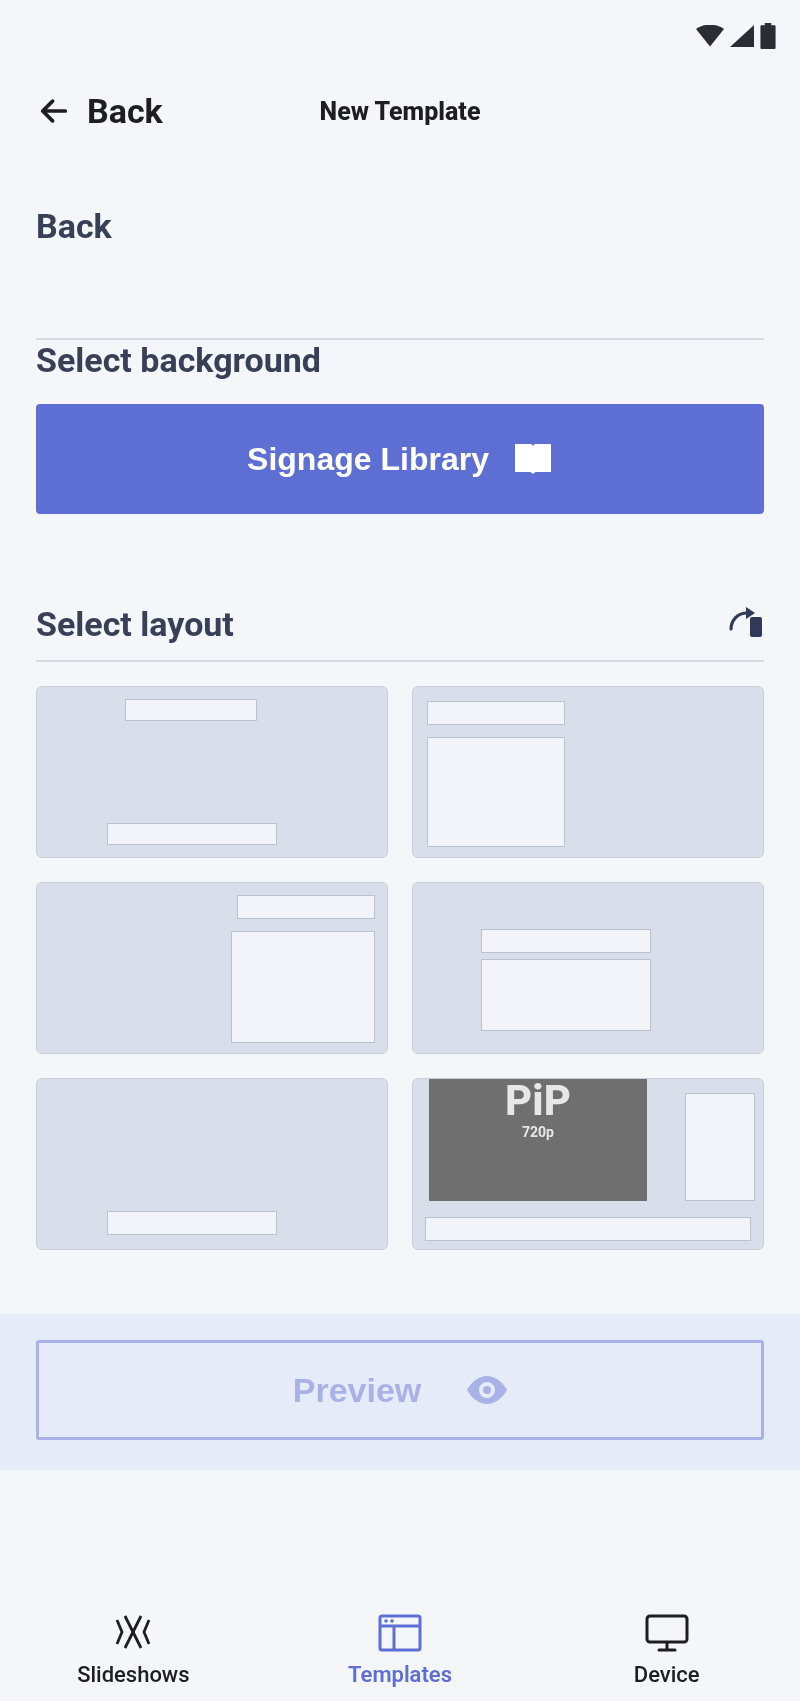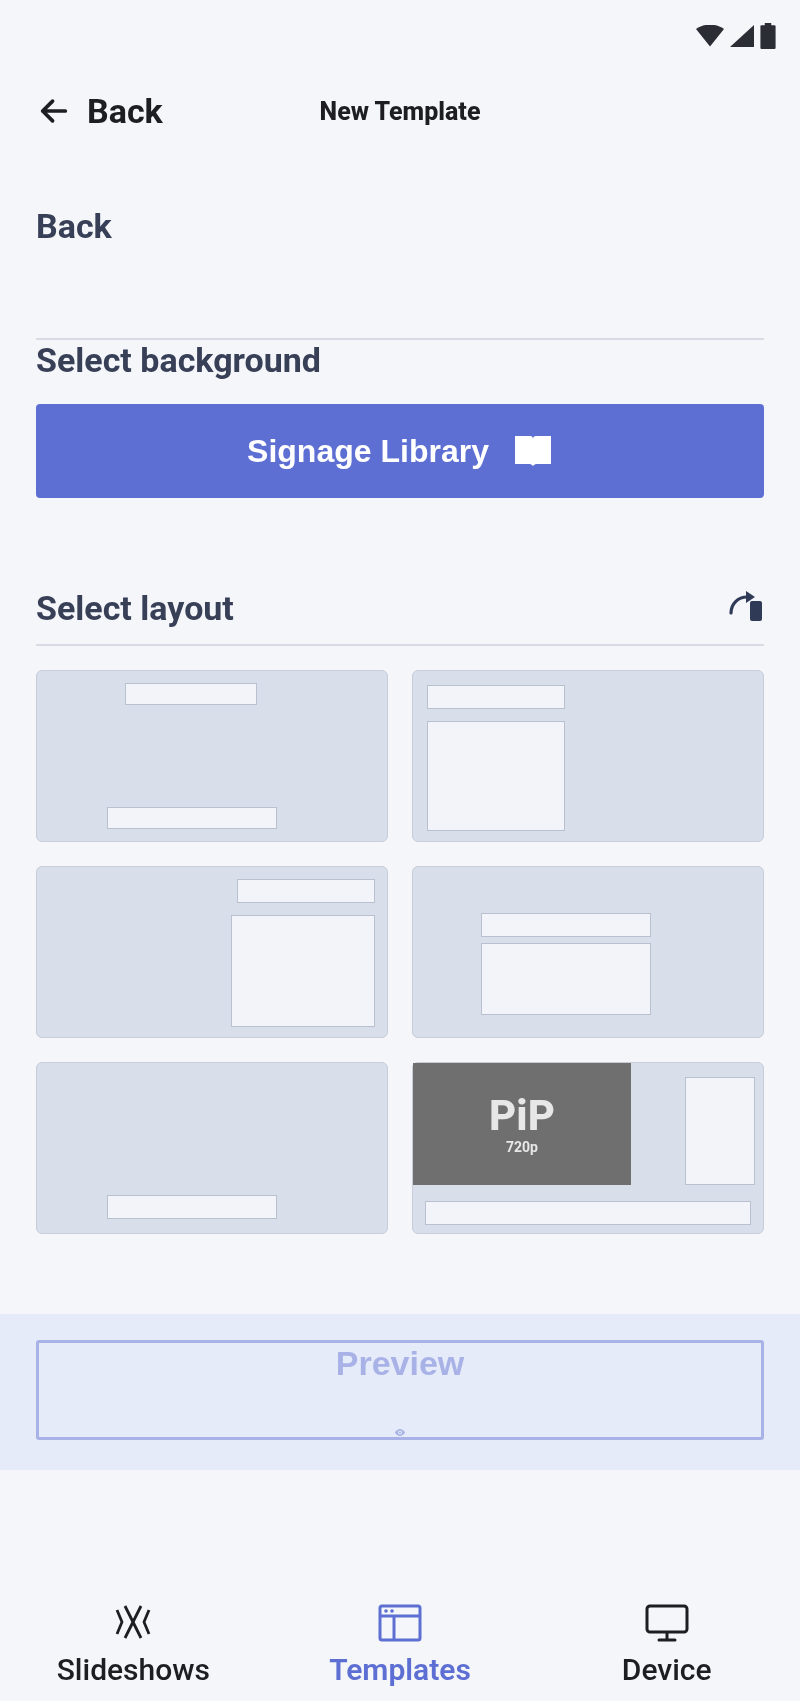--- a/index.html
+++ b/index.html
@@ -89,21 +89,21 @@
     outline:none;
   }
   
   .bg-group{}
   .bg-btns{
     margin-top:24px;
     display:flex;
     gap:18px;
   }
   .btn-primary{
-    height:94px;
+    height:110px;
     background:var(--primary);
     color:#fff;
     border:none;
     border-radius:4px;
     display:flex;
     align-items:center;
     justify-content:center;
     gap:24px;
     font-size:32px;
     font-weight:700;
@@ -152,28 +152,27 @@
   .c3 .p1{right:12px;top:12px;width:138px;height:24px;}
   .c3 .p2{right:12px;top:48px;width:144px;height:112px;}
   
   .c4 .p1{left:68px;top:46px;width:170px;height:24px;}
   .c4 .p2{left:68px;top:76px;width:170px;height:72px;}
   
   .c5 .p1{left:70px;bottom:14px;width:170px;height:24px;}
   
   .c6 .dark{
     position:absolute;
-    left:0;top:0;
+    left:16px;top:0;
     width:218px;height:122px;
     background:#6f6f6f;
     color:#e7e7e7;
     display:flex;
     flex-direction:column;
     align-items:center;
-    justify-content:center;
     line-height:1.05;
   }
   .c6 .dark .big{font-size:42px;font-weight:800;}
   .c6 .dark .small{font-size:14px;font-weight:700;margin-top:2px;}
   .c6 .p1{right:8px;top:14px;width:70px;height:108px;}
   .c6 .p2{left:12px;bottom:8px;right:12px;height:24px;}
   
   .actions{
     position:absolute;
     left:0;right:0;
@@ -192,21 +191,20 @@
     display:flex;
     align-items:center;
     justify-content:center;
     gap:46px;
     cursor:pointer;
   }
   .act-preview{
     background:transparent;
     border:3px solid var(--primary-soft);
     color:var(--primary-soft);
-    flex-direction:column;
   }
   .act-save{
     background:var(--primary-soft);
     border:none;
     color:var(--footer);
   }
   
   .bottom-nav{
     position:absolute;
     left:0;right:0;bottom:0;
@@ -220,21 +218,21 @@
     flex-direction:column;
     align-items:center;
     justify-content:flex-end;
     gap:10px;
     padding-bottom:14px;
     cursor:pointer;
     color:var(--ink);
   }
   .nav-item.active{color:var(--primary);}
   .nav-item span{
-    font-size:30px;
+    font-size:22px;
     font-weight:500;
   }
   .nav-item.active span{font-weight:600;}
 </style>
 </head>
 <body>
 
 <div class="status-bar">
   <span class="wifi-icon">
     <svg width="28" height="22" viewBox="0 0 24 18">

